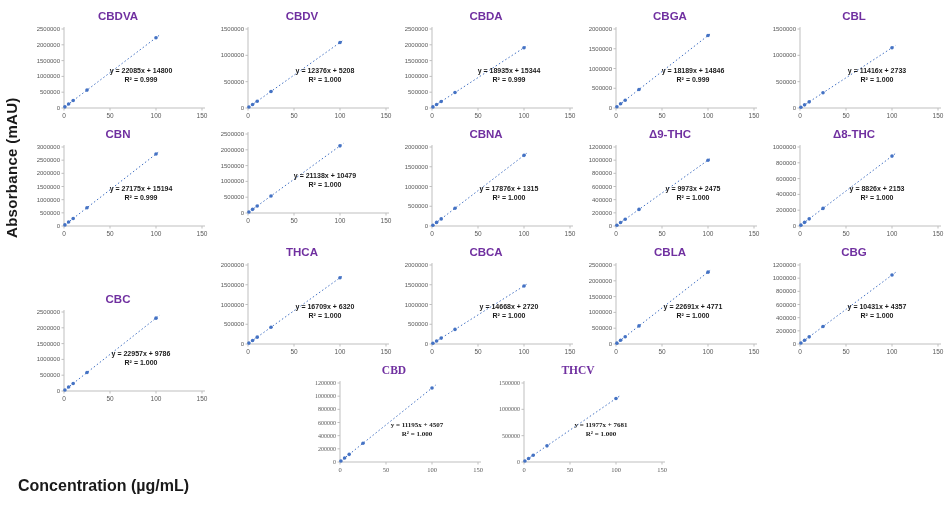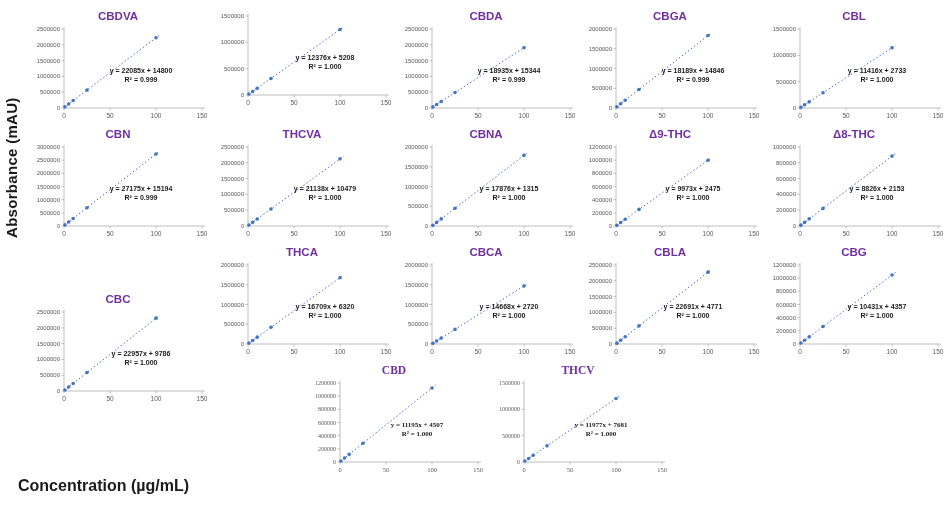--- a/index.html
+++ b/index.html
@@ -52,21 +52,21 @@
             <text x="176" y="95" text-anchor="middle" font-size="6.5px" fill="#595959">150</text>
             <line x1="38" y1="84.53232" x2="133.68" y2="11.952175999999994" stroke="#4472C4" stroke-width="1" stroke-dasharray="1.5 2.3"></line>
             <circle cx="38.92" cy="83.834434" r="1.8" fill="#4472C4"></circle>
             <circle cx="42.6" cy="81.04289" r="1.8" fill="#4472C4"></circle>
             <circle cx="47.2" cy="77.55346" r="1.8" fill="#4472C4"></circle>
             <circle cx="61" cy="67.08517" r="1.8" fill="#4472C4"></circle>
             <circle cx="130" cy="14.743719999999996" r="1.8" fill="#4472C4"></circle>
             <text x="115" y="50" text-anchor="middle" font-size="7px" font-weight="bold" fill="#1a1a1a">y = 22085x + 14800</text>
             <text x="115" y="59" text-anchor="middle" font-size="7px" font-weight="bold" fill="#1a1a1a">R² = 0.999</text>
           </svg></div>
-        <div class="subplot"><svg width="184" height="103">
+        <div class="subplot"><div class="sp-title" style="color: rgb(112, 48, 160);">CBDV</div><svg width="184" height="103">
             <line x1="38" y1="4" x2="38" y2="85" stroke="#BFBFBF" stroke-width="1"></line>
             <line x1="38" y1="85" x2="179" y2="85" stroke="#BFBFBF" stroke-width="1"></line>
             <line x1="35.5" y1="85" x2="38" y2="85" stroke="#BFBFBF"></line>
             <text x="34" y="87" text-anchor="end" font-size="6px" fill="#595959">0</text>
             <line x1="35.5" y1="58.66666666666667" x2="38" y2="58.66666666666667" stroke="#BFBFBF"></line>
             <text x="34" y="60.66666666666667" text-anchor="end" font-size="6px" fill="#595959">500000</text>
             <line x1="35.5" y1="32.333333333333336" x2="38" y2="32.333333333333336" stroke="#BFBFBF"></line>
             <text x="34" y="34.333333333333336" text-anchor="end" font-size="6px" fill="#595959">1000000</text>
             <line x1="35.5" y1="6" x2="38" y2="6" stroke="#BFBFBF"></line>
             <text x="34" y="8" text-anchor="end" font-size="6px" fill="#595959">1500000</text>
@@ -206,21 +206,21 @@
             <text x="176" y="95" text-anchor="middle" font-size="6.5px" fill="#595959">150</text>
             <line x1="38" y1="84.59989133333333" x2="133.68" y2="10.176624666666669" stroke="#4472C4" stroke-width="1" stroke-dasharray="1.5 2.3"></line>
             <circle cx="38.92" cy="83.884283" r="1.8" fill="#4472C4"></circle>
             <circle cx="42.6" cy="81.02184966666667" r="1.8" fill="#4472C4"></circle>
             <circle cx="47.2" cy="77.443808" r="1.8" fill="#4472C4"></circle>
             <circle cx="61" cy="66.709683" r="1.8" fill="#4472C4"></circle>
             <circle cx="130" cy="13.039057999999997" r="1.8" fill="#4472C4"></circle>
             <text x="115" y="50" text-anchor="middle" font-size="7px" font-weight="bold" fill="#1a1a1a">y = 27175x + 15194</text>
             <text x="115" y="59" text-anchor="middle" font-size="7px" font-weight="bold" fill="#1a1a1a">R² = 0.999</text>
           </svg></div>
-        <div class="subplot"><div class="sp-title" style="color: rgb(112, 48, 160);">THCVA</div><svg width="184" height="103">
+        <div class="subplot"><svg width="184" height="103">
             <line x1="38" y1="4" x2="38" y2="85" stroke="#BFBFBF" stroke-width="1"></line>
             <line x1="38" y1="85" x2="179" y2="85" stroke="#BFBFBF" stroke-width="1"></line>
             <line x1="35.5" y1="85" x2="38" y2="85" stroke="#BFBFBF"></line>
             <text x="34" y="87" text-anchor="end" font-size="6px" fill="#595959">0</text>
             <line x1="35.5" y1="69.2" x2="38" y2="69.2" stroke="#BFBFBF"></line>
             <text x="34" y="71.2" text-anchor="end" font-size="6px" fill="#595959">500000</text>
             <line x1="35.5" y1="53.4" x2="38" y2="53.4" stroke="#BFBFBF"></line>
             <text x="34" y="55.4" text-anchor="end" font-size="6px" fill="#595959">1000000</text>
             <line x1="35.5" y1="37.6" x2="38" y2="37.6" stroke="#BFBFBF"></line>
             <text x="34" y="39.6" text-anchor="end" font-size="6px" fill="#595959">1500000</text>

